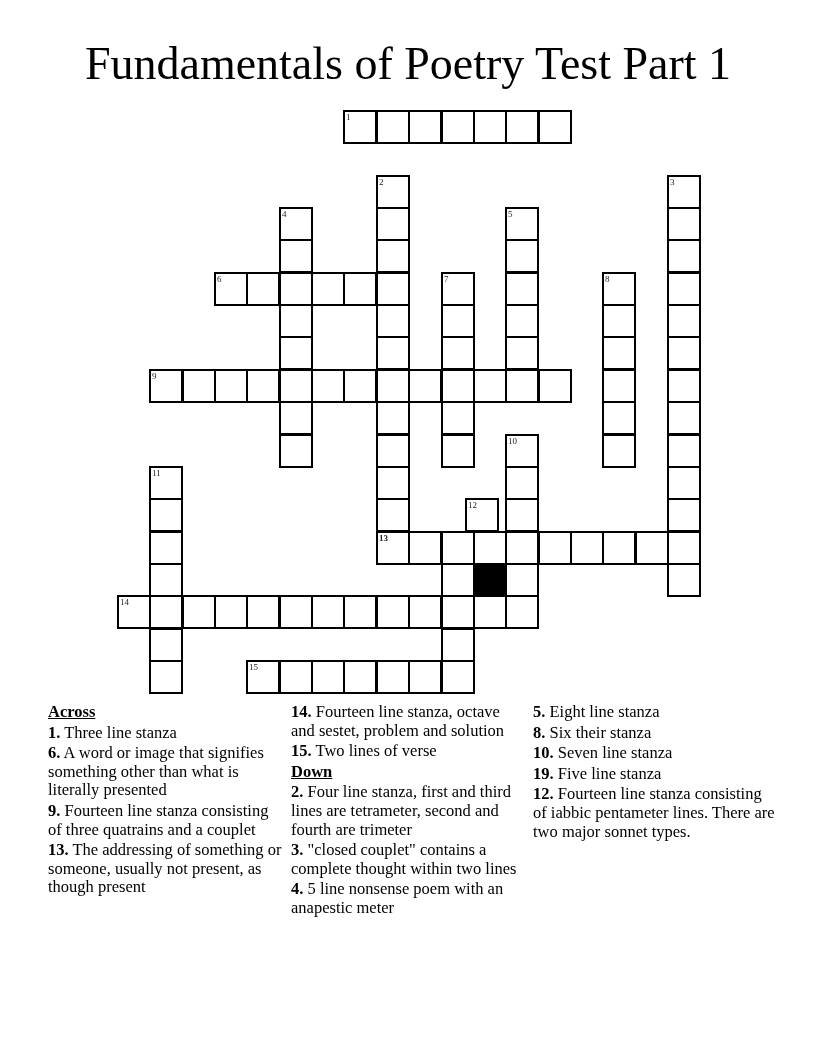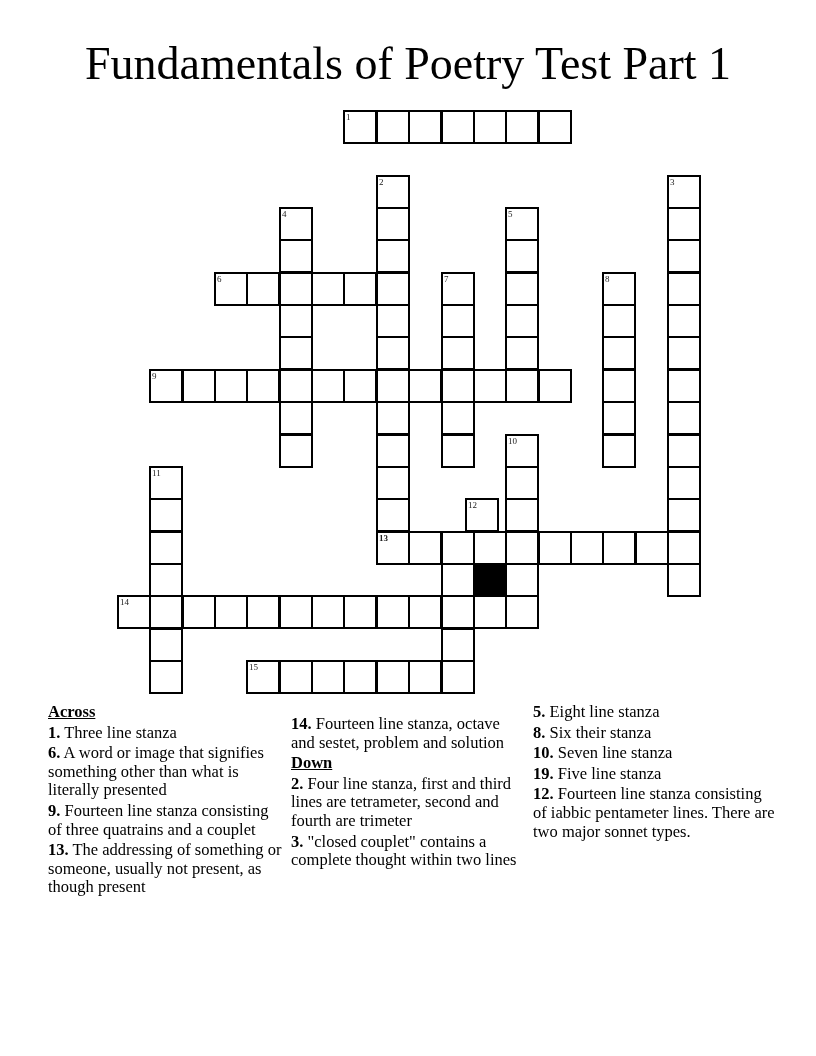--- a/index.html
+++ b/index.html
@@ -9,21 +9,21 @@
              font-size: 46px; line-height: 56px; font-family: "Liberation Serif", serif; }
     .grid { position: absolute; left: 0; top: 0; width: 816px; height: 700px; }
     .cell { position: absolute; box-sizing: border-box; width: 34px; height: 34px;
             border: 2px solid #000; background: #fff; }
     .cell.black { background: #000; }
     .num { position: absolute; left: 1px; top: 0px; font-size: 9px; line-height: 10px;
            font-family: "Liberation Serif", serif; color: #222; }
     .clues { position: absolute; top: 703px; font-size: 16.5px; line-height: 18.6px;
              font-family: "Liberation Serif", serif; }
     .col1 { left: 48px; width: 235px; }
-    .col2 { left: 291px; width: 235px; margin-top: 12px; }
+    .col2 { left: 291px; width: 235px; }
     .col3 { left: 533px; width: 245px; }
     .heading { font-weight: bold; text-decoration: underline; display: block; margin-bottom: 2px; }
     .clue { margin-bottom: 2px; }
     .clue b { font-weight: bold; }
   </style>
 </head>
 <body>
 
 <div class="title">Fundamentals of Poetry Test Part 1</div>
 
@@ -176,23 +176,25 @@
 <div class="clues col1">
   <span class="heading">Across</span>
   <div class="clue"><b>1.</b> <span>Three line stanza</span></div>
   <div class="clue"><b>6.</b> <span>A word or image that signifies something other than what is literally presented</span></div>
   <div class="clue"><b>9.</b> <span>Fourteen line stanza consisting of three quatrains and a couplet</span></div>
   <div class="clue"><b>13.</b> <span>The addressing of something or someone, usually not present, as though present</span></div>
 </div>
 
 <div class="clues col2">
   <div class="clue"><b>14.</b> <span>Fourteen line stanza, octave and sestet, problem and solution</span></div>
+  <div class="clue"><b>15.</b> <span>Two lines of verse</span></div>
   <span class="heading">Down</span>
   <div class="clue"><b>2.</b> <span>Four line stanza, first and third lines are tetrameter, second and fourth are trimeter</span></div>
   <div class="clue"><b>3.</b> <span>"closed couplet" contains a complete thought within two lines</span></div>
+  <div class="clue"><b>4.</b> <span>5 line nonsense poem with an anapestic meter</span></div>
 </div>
 
 <div class="clues col3">
   <div class="clue"><b>5.</b> <span>Eight line stanza</span></div>
   <div class="clue"><b>8.</b> <span>Six their stanza</span></div>
   <div class="clue"><b>10.</b> <span>Seven line stanza</span></div>
   <div class="clue"><b>19.</b> <span>Five line stanza</span></div>
   <div class="clue"><b>12.</b> <span>Fourteen line stanza consisting of iabbic pentameter lines. There are two major sonnet types.</span></div>
 </div>
 

